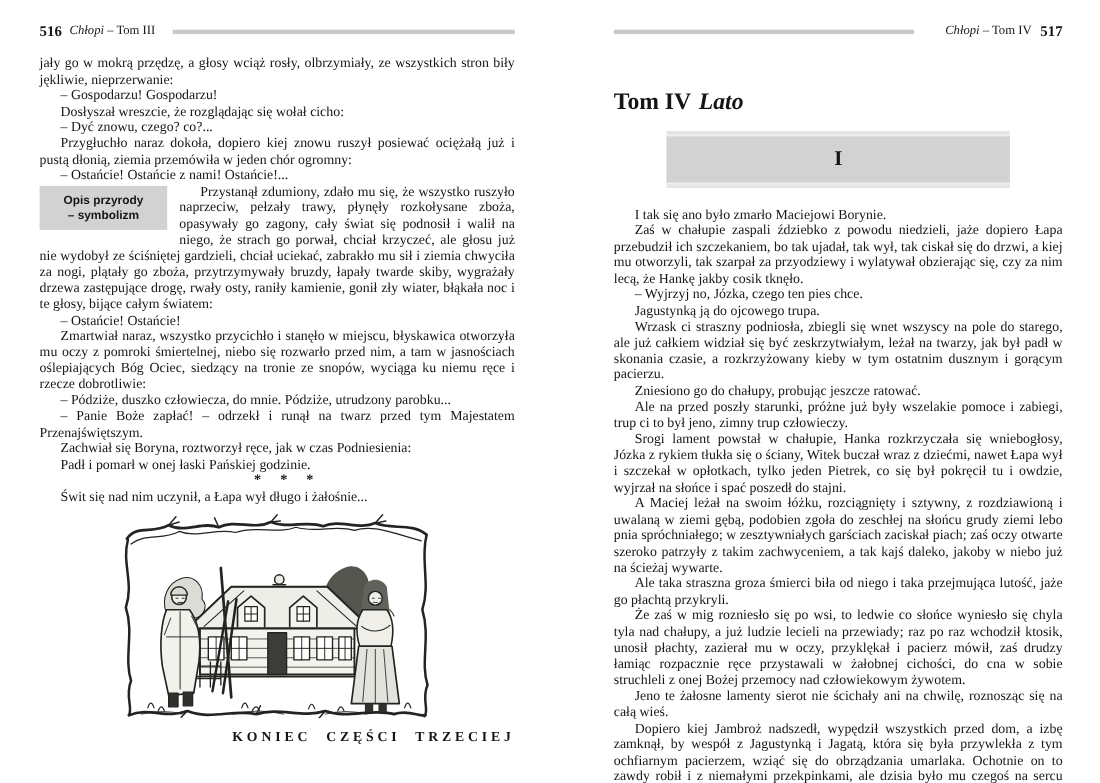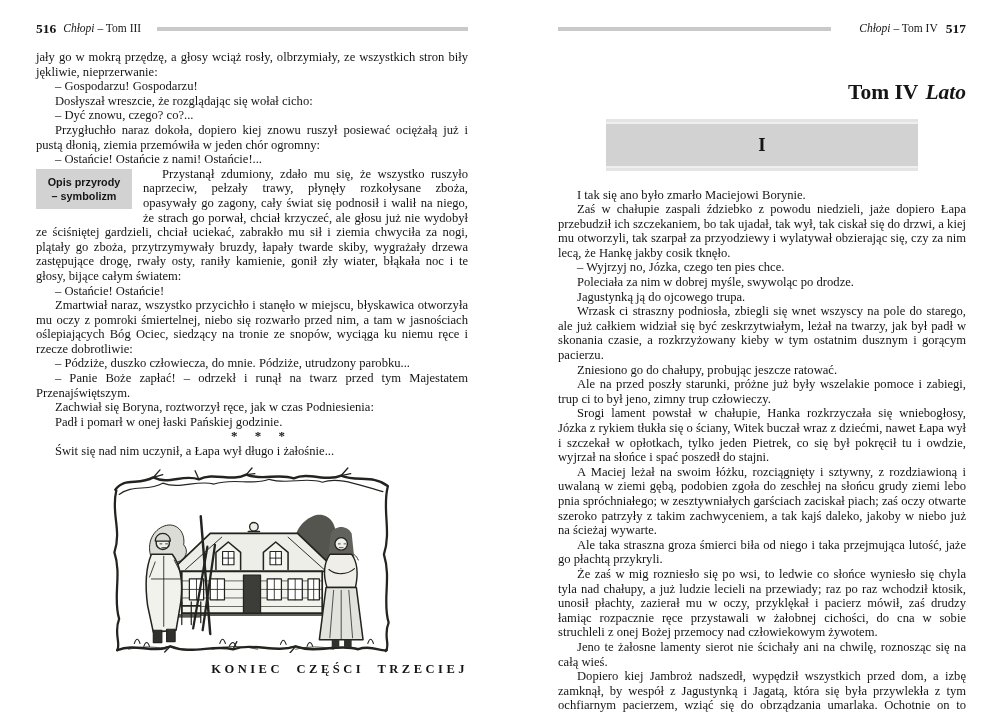--- a/index.html
+++ b/index.html
@@ -19,34 +19,34 @@
   .page-left .pagenum{margin-right:7px;}
   .page-left .running{margin-right:16px;}
   .page-right .running{margin-left:28px;}
   .page-right .pagenum{margin-left:8px;}
 
   
   .body-text{font-size:12.6px;line-height:14.6px;text-align:justify;}
   .body-text p{margin:0;text-indent:19px;}
   .body-text p.noindent{text-indent:0;}
 
-  .margin-note{float:left;width:92px;background:#d2d2d2;margin:2px 11px 2px 0;padding:6px 2px;
+  .margin-note{float:left;width:92px;background:#d2d2d2;margin:2px 11px 2px 0;padding:6px 12px;
     font-family:"Liberation Sans",sans-serif;font-weight:bold;font-size:10.8px;line-height:1.3;
     text-align:center;text-indent:0;}
 
   .scene-divider{text-align:center;font-weight:bold;font-size:13px;letter-spacing:7px;
     margin:7px 0 5px 0;text-indent:0;}
 
   
   .illustration-wrap{margin-top:8px;text-align:center;}
   .illustration-caption{margin-top:5px;text-align:right;font-weight:bold;font-size:12.5px;
     letter-spacing:3.5px;word-spacing:7px;}
 
   
-  .part-title{margin-top:46px;text-align:right;font-size:21.5px;font-weight:bold;line-height:1;}
+  .part-title{margin-top:46px;text-align:left;font-size:21.5px;font-weight:bold;line-height:1;}
   .part-title .sub{font-style:italic;margin-left:7px;}
   .chapter-box-outer{width:312px;margin:15px auto 0 auto;background:#e4e4e4;padding:3px 0;}
   .chapter-box{background:#d2d2d2;border-top:2px solid #efefef;border-bottom:2px solid #efefef;
     text-align:center;font-weight:bold;font-size:19px;padding:10px 0;}
   .page-right .body-text{margin-top:17px;}
 </style>
 </head>
 <body>
 
 <div class="sheet">
@@ -168,21 +168,20 @@
     </div>
 
     <div class="chapter-box-outer">
       <div class="chapter-box">I</div>
     </div>
 
     <div class="body-text">
         <p>I tak się ano było zmarło Maciejowi Borynie.</p>
         <p>Zaś w chałupie zaspali ździebko z powodu niedzieli, jaże dopiero Łapa przebudził ich szczekaniem, bo tak ujadał, tak wył, tak ciskał się do drzwi, a kiej mu otworzyli, tak szarpał za przyodziewy i wylatywał obzierając się, czy za nim lecą, że Hankę jakby cosik tknęło.</p>
         <p>– Wyjrzyj no, Józka, czego ten pies chce.</p>
-        <p>Poleciała za nim w dobrej myśle, swywoląc po drodze.</p>
         <p>Jagustynką ją do ojcowego trupa.</p>
         <p>Wrzask ci straszny podniosła, zbiegli się wnet wszyscy na pole do starego, ale już całkiem widział się być zeskrzytwiałym, leżał na twarzy, jak był padł w skonania czasie, a rozkrzyżowany kieby w tym ostatnim dusznym i gorącym pacierzu.</p>
         <p>Zniesiono go do chałupy, probując jeszcze ratować.</p>
         <p>Ale na przed poszły starunki, próżne już były wszelakie pomoce i zabiegi, trup ci to był jeno, zimny trup człowieczy.</p>
         <p>Srogi lament powstał w chałupie, Hanka rozkrzyczała się wniebogłosy, Józka z rykiem tłukła się o ściany, Witek buczał wraz z dziećmi, nawet Łapa wył i szczekał w opłotkach, tylko jeden Pietrek, co się był pokręcił tu i owdzie, wyjrzał na słońce i spać poszedł do stajni.</p>
         <p>A Maciej leżał na swoim łóżku, rozciągnięty i sztywny, z rozdziawioną i uwalaną w ziemi gębą, podobien zgoła do zeschłej na słońcu grudy ziemi lebo pnia spróchniałego; w zesztywniałych garściach zaciskał piach; zaś oczy otwarte szeroko patrzyły z takim zachwyceniem, a tak kajś daleko, jakoby w niebo już na ścieżaj wywarte.</p>
         <p>Ale taka straszna groza śmierci biła od niego i taka przejmująca lutość, jaże go płachtą przykryli.</p>
         <p>Że zaś w mig rozniesło się po wsi, to ledwie co słońce wyniesło się chyla tyla nad chałupy, a już ludzie lecieli na przewiady; raz po raz wchodził ktosik, unosił płachty, zazierał mu w oczy, przyklękał i pacierz mówił, zaś drudzy łamiąc rozpacznie ręce przystawali w żałobnej cichości, do cna w sobie struchleli z onej Bożej przemocy nad człowiekowym żywotem.</p>
         <p>Jeno te żałosne lamenty sierot nie ścichały ani na chwilę, roznosząc się na całą wieś.</p>
         <p>Dopiero kiej Jambroż nadszedł, wypędził wszystkich przed dom, a izbę zamknął, by wespół z Jagustynką i Jagatą, która się była przywlekła z tym ochfiarnym pacierzem, wziąć się do obrządzania umarlaka. Ochotnie on to zawdy robił i z niemałymi przekpinkami, ale dzisia było mu czegoś na sercu ciężko.</p>

